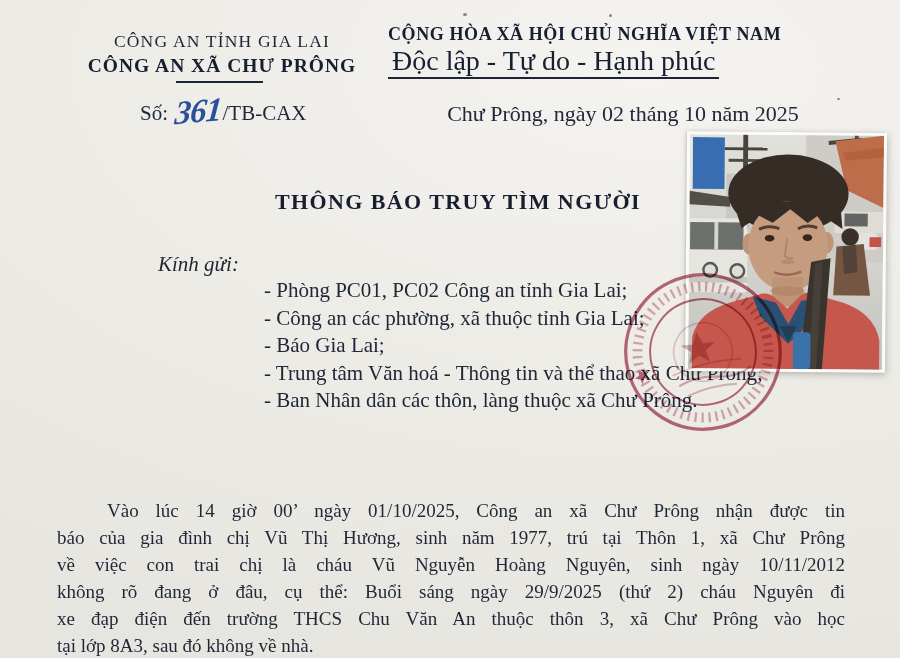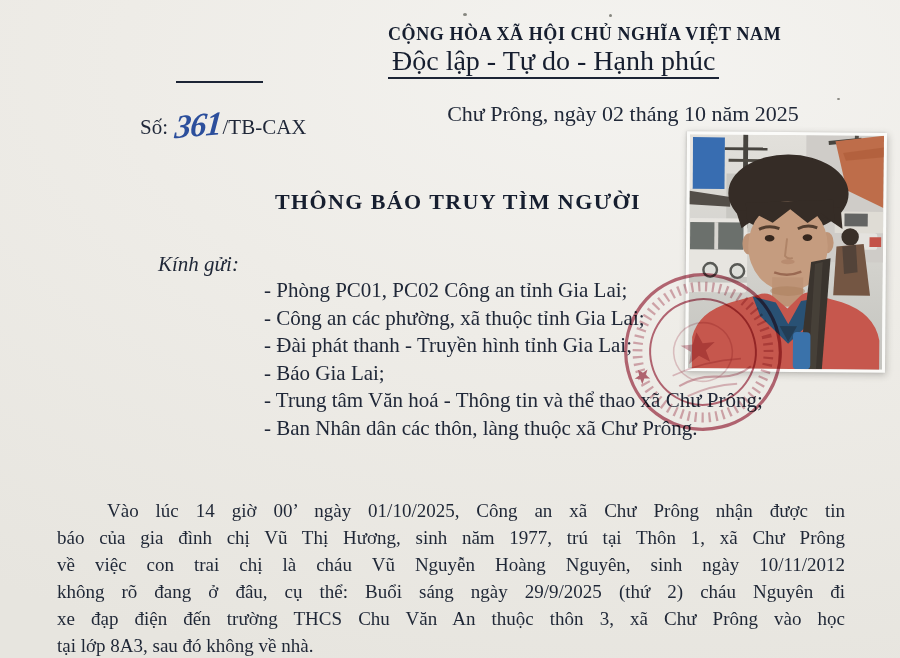--- a/index.html
+++ b/index.html
@@ -10,21 +10,21 @@
     font-family:"Liberation Serif","DejaVu Serif",serif;
     color:#222a3a;
     background:radial-gradient(130% 95% at 72% 10%, #f4f3f0 0%, #eeece7 45%, #e7e5df 100%);
   }
   .abs{position:absolute;}
   
   .hdr-left{left:84px;top:29px;width:276px;text-align:center;line-height:1;}
   .hdr-left .l1{font-size:17.5px;letter-spacing:1.2px;line-height:24px;color:#1c2435;}
   .hdr-left .l2{font-size:19.5px;font-weight:bold;letter-spacing:1px;line-height:26px;color:#161e2f;}
   .hdr-left-underline{left:176px;top:81px;width:87px;height:2px;background:#1c2435;}
-  .doc-number{left:140px;top:108px;display:flex;align-items:baseline;font-size:21px;color:#1f2738;justify-content:space-between;}
+  .doc-number{left:140px;top:94px;display:flex;align-items:baseline;font-size:21px;color:#1f2738;justify-content:space-between;}
   .doc-number .hand{
     font-size:33px;font-style:italic;font-weight:bold;color:#2c4f9c;
     letter-spacing:-1px;line-height:30px;margin:0 1px 0 7px;
     display:inline-block;transform:rotate(-5deg) skewX(-10deg);position:relative;top:2px;
   }
   .hdr-right{left:388px;top:21px;width:452px;text-align:left;line-height:1;}
   .hdr-right .l1{font-size:18px;font-weight:bold;letter-spacing:.6px;line-height:26px;color:#161e2f;}
   .hdr-right .l2{font-size:28px;font-weight:normal;line-height:27px;color:#161e2f;
                  display:inline-block;border-bottom:2px solid #1c2435;padding:0 4px 3px 4px;}
   .date-line{left:388px;top:101px;width:470px;text-align:center;font-size:22px;color:#202838;}
@@ -51,41 +51,44 @@
   
   .stamp{left:615px;top:264px;width:176px;height:176px;z-index:3;opacity:.82;mix-blend-mode:multiply;pointer-events:none;}
   
   .speck{background:#86867f;border-radius:50%;z-index:4;}
 </style>
 </head>
 <body>
 
 <div class="page">
 
+  <div class="abs hdr-left">
+    <div class="l1">CÔNG AN TỈNH GIA LAI</div>
+    <div class="l2">CÔNG AN XÃ CHƯ PRÔNG</div>
+  </div>
   <div class="abs hdr-left-underline"></div>
 
   <div class="abs doc-number">
     <span>Số:</span>
     <span class="hand">361</span>
     <span>/TB-CAX</span>
   </div>
 
   <div class="abs hdr-right">
     <div class="l1">CỘNG HÒA XÃ HỘI CHỦ NGHĨA VIỆT NAM</div>
     <div><span class="l2">Độc lập - Tự do - Hạnh phúc</span></div>
   </div>
   <div class="abs date-line">Chư Prông, ngày 02 tháng 10 năm 2025</div>
 
   <div class="abs doc-title">THÔNG BÁO TRUY TÌM NGƯỜI</div>
 
   <div class="abs salutation">Kính gửi:</div>
   <div class="abs recipients">
     <div class="item">- Phòng PC01, PC02 Công an tỉnh Gia Lai;</div>
     <div class="item">- Công an các phường, xã thuộc tỉnh Gia Lai;</div>
-    <div class="item">- Đài phát thanh - Truyền hình tỉnh Gia Lai;</div>
     <div class="item">- Báo Gia Lai;</div>
     <div class="item">- Trung tâm Văn hoá - Thông tin và thể thao xã Chư Prông;</div>
     <div class="item">- Ban Nhân dân các thôn, làng thuộc xã Chư Prông.</div>
   </div>
 
   <div class="abs photo">
     <svg viewBox="0 0 200 240" preserveAspectRatio="none">
       <defs>
         <linearGradient id="sky" x1="0" y1="0" x2="0" y2="1">
           <stop offset="0" stop-color="#e3e3df"></stop>

